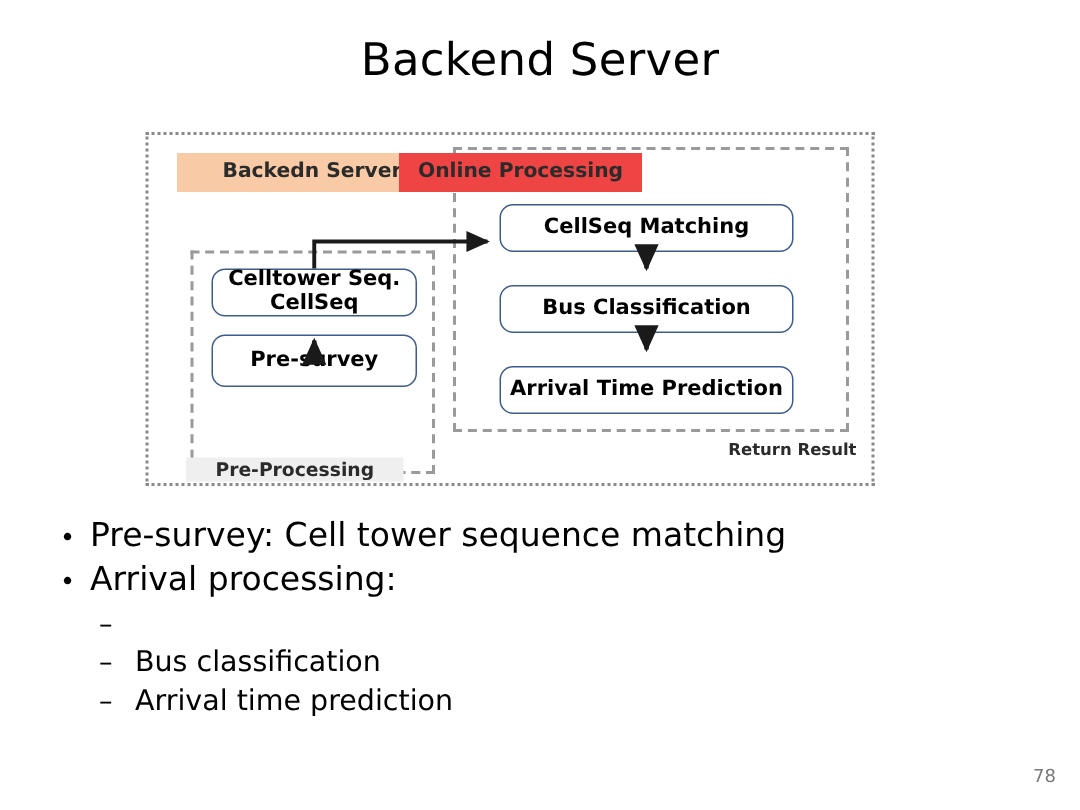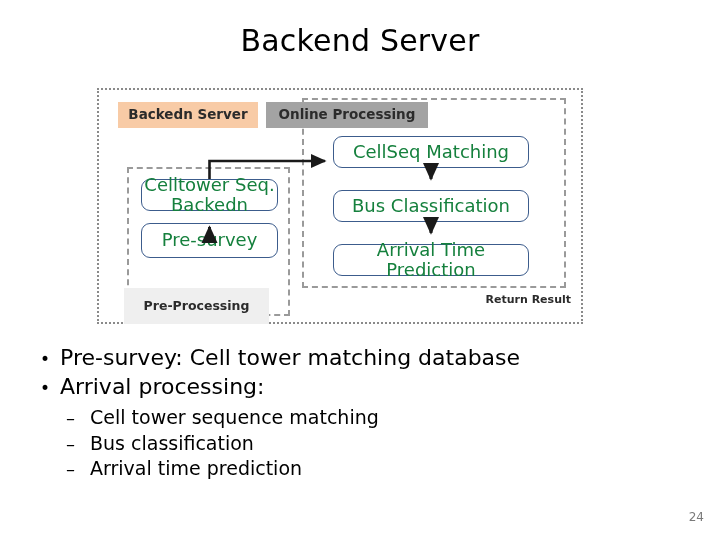--- a/index.html
+++ b/index.html
@@ -53,35 +53,36 @@
     align-items: center;
     justify-content: center;
   }
 
   #backend-label {
     left: 19px;
     top: 12px;
     width: 140px;
     height: 26px;
     background: #f8cba6;
+    padding-left: 20px;
   }
 
   #online-label {
     left: 167px;
     top: 12px;
     width: 162px;
     height: 26px;
-    background: #a3a3a3;
+    background: #ef4444;
   }
 
   #preproc-label {
     left: 25px;
-    top: 198px;
+    top: 215px;
     width: 145px;
-    height: 36px;
+    height: 16px;
     background: #efefef;
     font-size: 12.5px;
   }
 
   #return-label {
     left: 362px;
     top: 198px;
     width: 110px;
     height: 22px;
     background: transparent;
@@ -113,23 +114,23 @@
   .proc-box {
     position: absolute;
     border: 1.6px solid #3c5c8c;
     border-radius: 9px;
     background: #ffffff;
     box-sizing: border-box;
     display: flex;
     align-items: center;
     justify-content: center;
     text-align: center;
-    font-size: 18px;
-    font-weight: 400;
-    color: #15803d;
+    font-size: 14px;
+    font-weight: 700;
+    color: #000000;
     line-height: 1.12;
   }
 
   #box-db       { left: 42px;  top: 89px;  width: 137px; height: 32px; }
   #box-presurvey{ left: 42px;  top: 133px; width: 137px; height: 35px; }
   #box-cellseq  { left: 234px; top: 46px;  width: 196px; height: 32px; }
   #box-busclass { left: 234px; top: 100px; width: 196px; height: 32px; }
   #box-arrival  { left: 234px; top: 154px; width: 196px; height: 32px; }
 
   
@@ -205,21 +206,21 @@
 
   <div class="hdr-label" id="online-label">Online Processing</div>
 
   <div class="hdr-label" id="preproc-label">Pre-Processing</div>
 
   <div class="hdr-label" id="return-label">Return Result</div>
 
   <div class="proc-box" id="box-db">
     <span>
       <span>Celltower Seq.</span><br>
-      <span>Backedn</span>
+      <span>CellSeq</span>
     </span>
   </div>
 
   <div class="proc-box" id="box-presurvey">Pre-survey</div>
 
   <div class="proc-box" id="box-cellseq">CellSeq Matching</div>
 
   <div class="proc-box" id="box-busclass">Bus Classification</div>
 
   <div class="proc-box" id="box-arrival">Arrival Time Prediction</div>
@@ -238,37 +239,36 @@
     <path d="M332,78 L332,89" stroke="#1a1a1a" stroke-width="3" fill="none" marker-end="url(#ah)"></path>
 
     <path d="M332,132 L332,143" stroke="#1a1a1a" stroke-width="3" fill="none" marker-end="url(#ah)"></path>
   </svg>
 </div>
 
 <div id="bullets">
 
   <div class="bullet-l1">
     <span class="mark">•</span>
-    <span>Pre-survey: Cell tower matching database</span>
+    <span>Pre-survey: Cell tower sequence matching</span>
   </div>
 
   <div class="bullet-l1">
     <span class="mark">•</span>
     <span>Arrival processing:</span>
   </div>
 
   <div id="sub-bullets">
     <div class="bullet-l2">
       <span class="mark">–</span>
-      <span>Cell tower sequence matching</span>
     </div>
     <div class="bullet-l2">
       <span class="mark">–</span>
       <span>Bus classification</span>
     </div>
     <div class="bullet-l2">
       <span class="mark">–</span>
       <span>Arrival time prediction</span>
     </div>
   </div>
 </div>
 
-<div id="page-number">24</div>
+<div id="page-number">78</div>
 
 </body></html>

